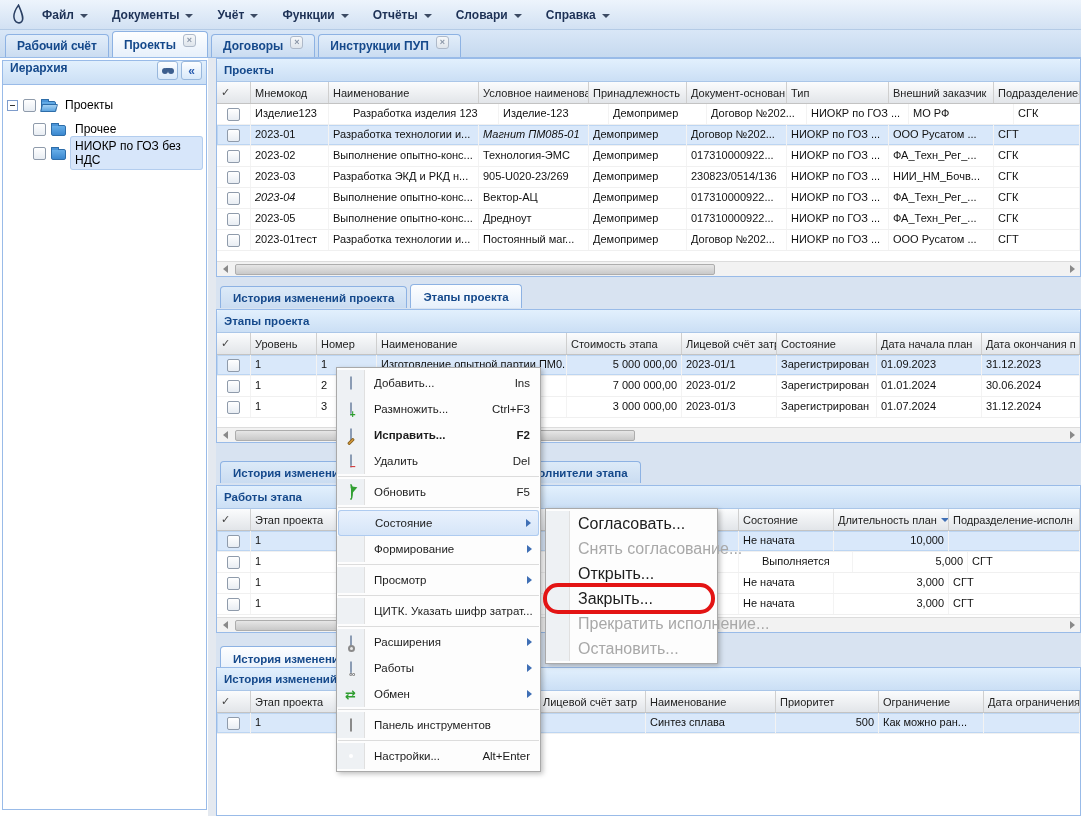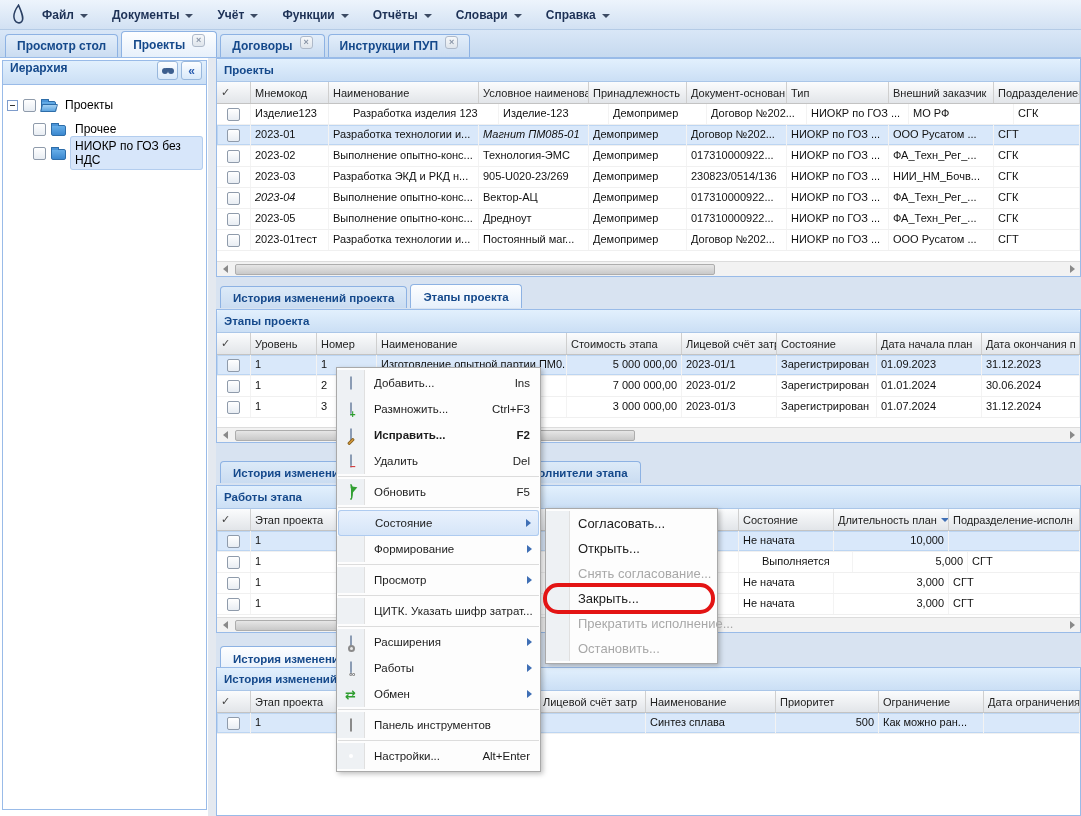--- a/index.html
+++ b/index.html
@@ -112,21 +112,21 @@
   .mi-arrow { width:0; height:0; border-top:4px solid transparent; border-bottom:4px solid transparent;
     border-left:5px solid #3f6fb5; margin-right:8px; }
   .msep { height:1px; background:#dcdcdc; margin:2px 1px; }
   .mi.hl { background:linear-gradient(#eaf2fd,#d5e5f8); box-shadow:inset 0 0 0 1px #aecbf0;
     border-radius:3px; margin:0 1px; }
   .mi.hl .mi-icon { background:transparent; border-right-color:transparent; }
 
   
   #sub-menu { position:absolute; left:545px; top:508px; width:173px; z-index:45;
     background:#fdfdfd; border:1px solid #a9a9a9; box-shadow:2px 2px 5px rgba(0,0,0,.25); padding:2px 0; }
-  .smi { height:25px; display:flex; align-items:center; font-size:13px; color:#1c1c1c; }
+  .smi { height:25px; display:flex; align-items:center; font-size:16px; color:#1c1c1c; }
   .smi-icon { flex:0 0 24px; height:25px; background:#eef1f4; border-right:1px solid #e0e0e0; }
   .smi-label { padding-left:8px; white-space:nowrap; }
   .smi.disabled .smi-label { color:#a8a8a8; }
   #ring { position:absolute; left:543px; top:583px; width:172px; height:31px; z-index:50;
     border:4px solid #e31414; border-radius:15px; pointer-events:none; }
 
   
   .i-page { width:12px; height:15px; background:#fff; border:1px solid #8b9cb4; border-radius:1px;
     position:relative; }
   .i-page .bdg { position:absolute; right:-5px; bottom:-5px; font-size:10px; font-weight:bold;
@@ -182,21 +182,21 @@
       <span class="caret"></span>
     </span>
   <span class="menu-item">
       <span>Справка</span>
       <span class="caret"></span>
     </span>
 </div>
 
 <div id="tabbar">
   <div class="wtab">
-      <span>Просмотр стол</span>
+      <span>Рабочий счёт</span>
     </div>
   <div class="wtab active">
       <span>Проекты</span>
       <span class="wtab-close">×</span>
     </div>
   <div class="wtab">
       <span>Договоры</span>
       <span class="wtab-close">×</span>
     </div>
   <div class="wtab">
@@ -699,28 +699,28 @@
       <div class="mi-label">Настройки...</div>
       <div class="mi-shortcut">Alt+Enter</div>
     </div>
   </div>
 
 <div id="sub-menu">
     <div class="smi">
       <div class="smi-icon"></div>
       <div class="smi-label">Согласовать...</div>
     </div>
+    <div class="smi disabled">
+      <div class="smi-icon"></div>
+      <div class="smi-label">Снять согласование...</div>
+    </div>
     <div class="smi">
       <div class="smi-icon"></div>
       <div class="smi-label">Открыть...</div>
     </div>
-    <div class="smi disabled">
-      <div class="smi-icon"></div>
-      <div class="smi-label">Снять согласование...</div>
-    </div>
     <div class="smi">
       <div class="smi-icon"></div>
       <div class="smi-label">Закрыть...</div>
     </div>
     <div class="smi disabled">
       <div class="smi-icon"></div>
       <div class="smi-label">Прекратить исполнение...</div>
     </div>
     <div class="smi disabled">
       <div class="smi-icon"></div>

